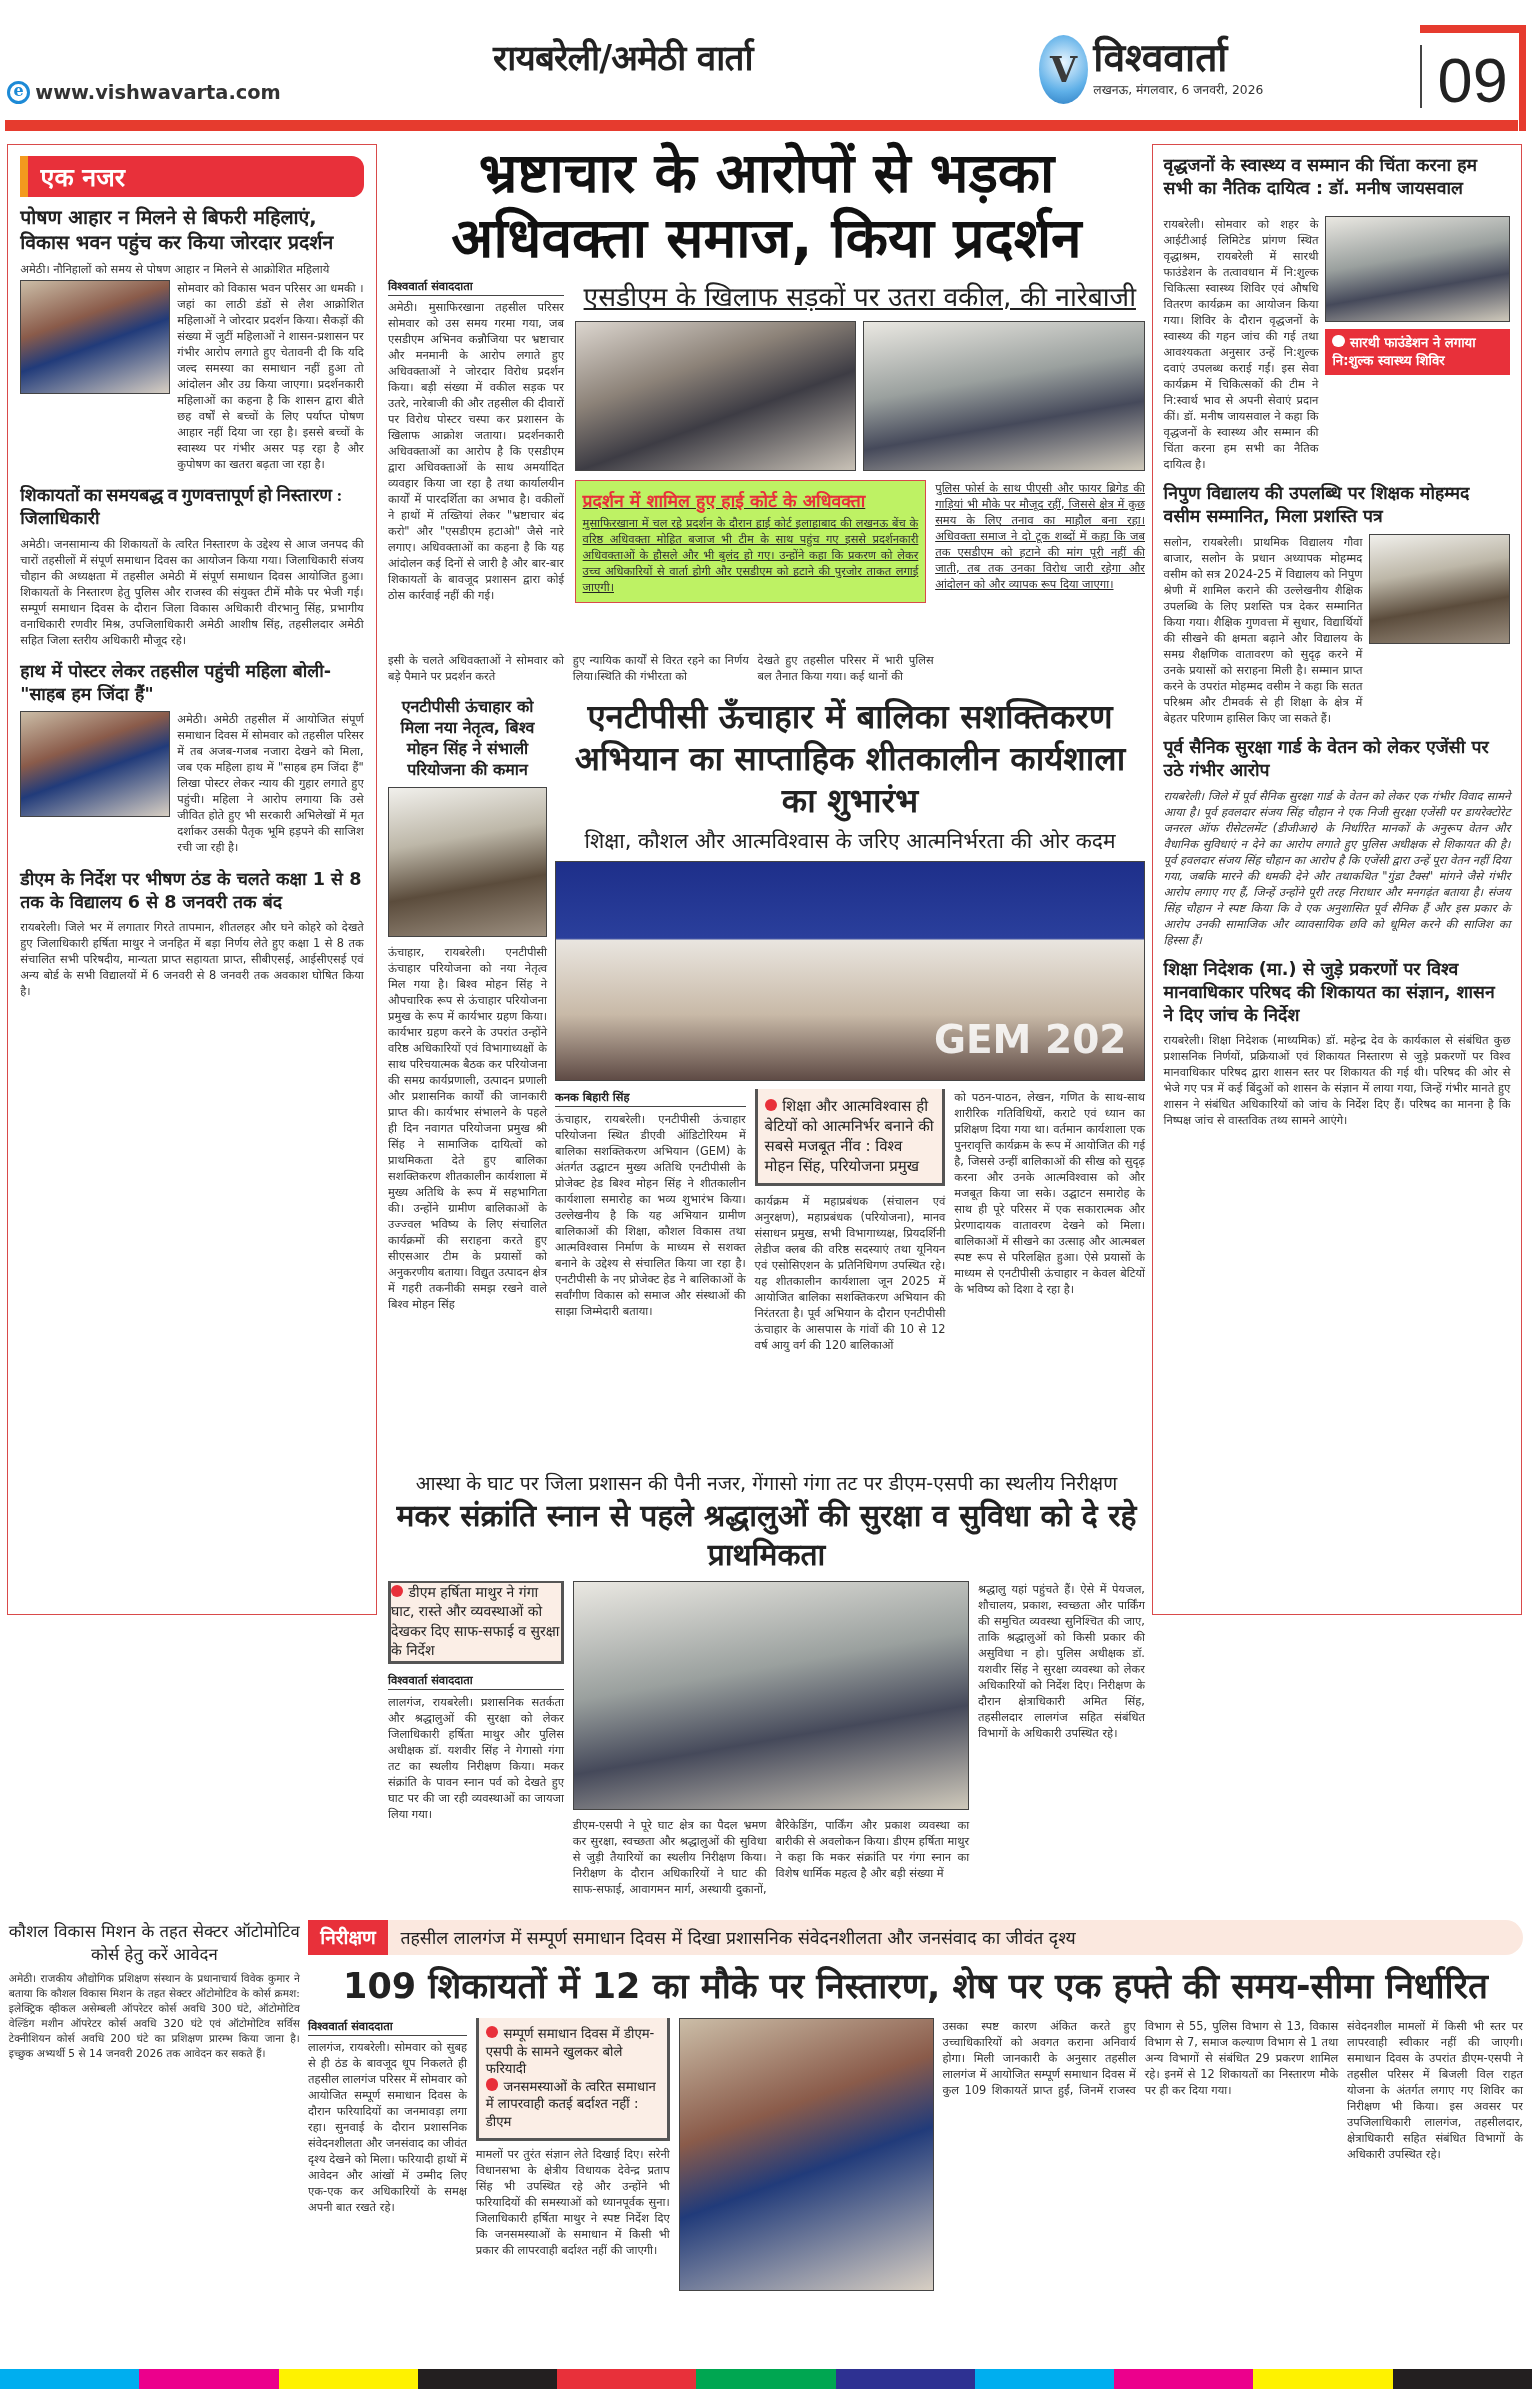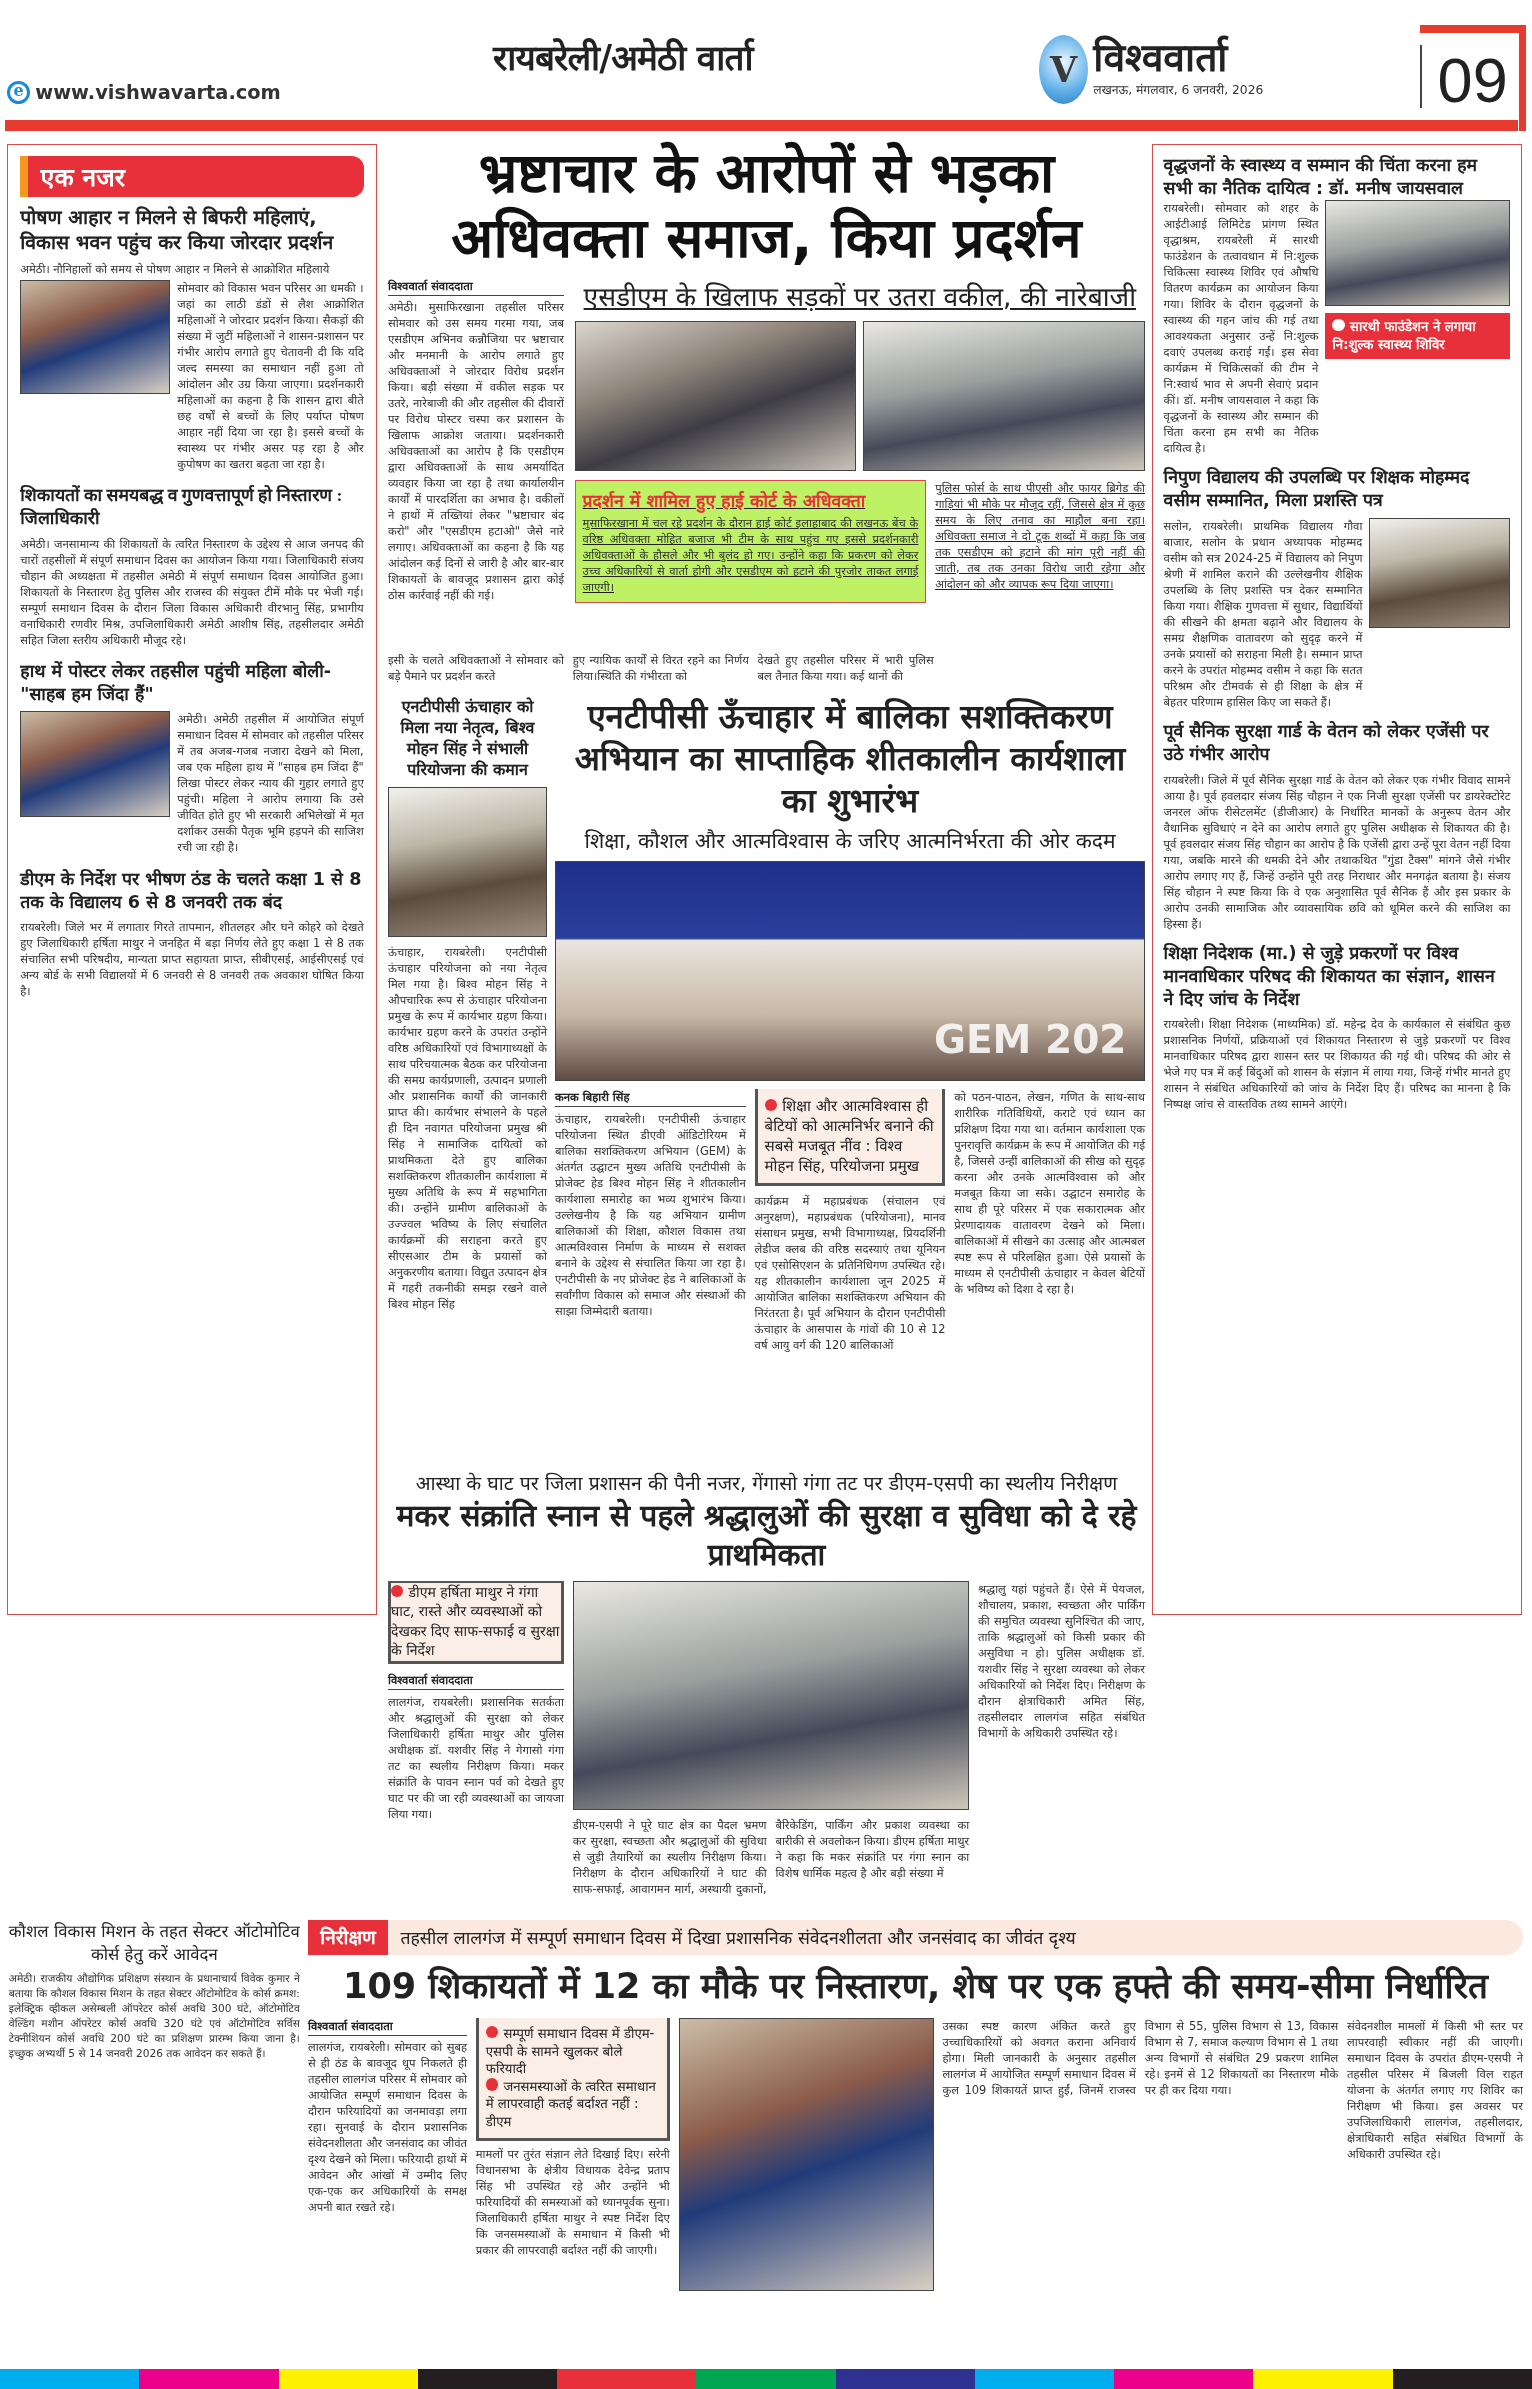--- a/index.html
+++ b/index.html
@@ -134,41 +134,41 @@
         <span class="dot"></span><span>शिक्षा और आत्मविश्वास ही बेटियों को आत्मनिर्भर बनाने की सबसे मजबूत नींव : विश्व मोहन सिंह, परियोजना प्रमुख</span>
       </div>
       <p class="t">कार्यक्रम में महाप्रबंधक (संचालन एवं अनुरक्षण), महाप्रबंधक (परियोजना), मानव संसाधन प्रमुख, सभी विभागाध्यक्ष, प्रियदर्शिनी लेडीज क्लब की वरिष्ठ सदस्याएं तथा यूनियन एवं एसोसिएशन के प्रतिनिधिगण उपस्थित रहे। यह शीतकालीन कार्यशाला जून 2025 में आयोजित बालिका सशक्तिकरण अभियान की निरंतरता है। पूर्व अभियान के दौरान एनटीपीसी ऊंचाहार के आसपास के गांवों की 10 से 12 वर्ष आयु वर्ग की 120 बालिकाओं</p>
     </div>
     <p class="t" style="flex:1;">को पठन-पाठन, लेखन, गणित के साथ-साथ शारीरिक गतिविधियों, कराटे एवं ध्यान का प्रशिक्षण दिया गया था। वर्तमान कार्यशाला एक पुनरावृत्ति कार्यक्रम के रूप में आयोजित की गई है, जिससे उन्हीं बालिकाओं की सीख को सुदृढ़ करना और उनके आत्मविश्वास को और मजबूत किया जा सके। उद्घाटन समारोह के साथ ही पूरे परिसर में एक सकारात्मक और प्रेरणादायक वातावरण देखने को मिला। बालिकाओं में सीखने का उत्साह और आत्मबल स्पष्ट रूप से परिलक्षित हुआ। ऐसे प्रयासों के माध्यम से एनटीपीसी ऊंचाहार न केवल बेटियों के भविष्य को दिशा दे रहा है।</p>
   </div>
 </div>
 
 <div class="abs box" style="left:1152px;top:144px;width:370px;height:1471px;padding:8.8px 10.6px;overflow:hidden;">
   <article>
-    <h2 style="font-size:17.6px;line-height:23px;margin-bottom:0;">वृद्धजनों के स्वास्थ्य व सम्मान की चिंता करना हम सभी का नैतिक दायित्व : डॉ. मनीष जायसवाल</h2>
+    <h2 style="font-size:17.6px;line-height:23px;margin-bottom:16px;">वृद्धजनों के स्वास्थ्य व सम्मान की चिंता करना हम सभी का नैतिक दायित्व : डॉ. मनीष जायसवाल</h2>
     <div style="display:flex;gap:7px;">
       <p class="t" style="flex:1;">रायबरेली। सोमवार को शहर के आईटीआई लिमिटेड प्रांगण स्थित वृद्धाश्रम, रायबरेली में सारथी फाउंडेशन के तत्वावधान में नि:शुल्क चिकित्सा स्वास्थ्य शिविर एवं औषधि वितरण कार्यक्रम का आयोजन किया गया। शिविर के दौरान वृद्धजनों के स्वास्थ्य की गहन जांच की गई तथा आवश्यकता अनुसार उन्हें नि:शुल्क दवाएं उपलब्ध कराई गईं। इस सेवा कार्यक्रम में चिकित्सकों की टीम ने नि:स्वार्थ भाव से अपनी सेवाएं प्रदान कीं। डॉ. मनीष जायसवाल ने कहा कि वृद्धजनों के स्वास्थ्य और सम्मान की चिंता करना हम सभी का नैतिक दायित्व है।</p>
       <div style="width:185px;flex:none;">
         <div class="photo b" style="height:106px;"></div>
         <div class="redtag" style="margin-top:7px;padding:5.3px 7px;font-size:13.2px;line-height:17.6px;">
           <span class="dotw"></span><span>सारथी फाउंडेशन ने लगाया नि:शुल्क स्वास्थ्य शिविर</span>
         </div>
       </div>
     </div>
   </article>
   <article style="margin-top:10.6px;">
     <h2 style="font-size:17.6px;line-height:23px;margin-bottom:5.3px;">निपुण विद्यालय की उपलब्धि पर शिक्षक मोहम्मद वसीम सम्मानित, मिला प्रशस्ति पत्र</h2>
     <div style="display:flex;gap:7px;">
       <p class="t" style="flex:1;">सलोन, रायबरेली। प्राथमिक विद्यालय गौवा बाजार, सलोन के प्रधान अध्यापक मोहम्मद वसीम को सत्र 2024-25 में विद्यालय को निपुण श्रेणी में शामिल कराने की उल्लेखनीय शैक्षिक उपलब्धि के लिए प्रशस्ति पत्र देकर सम्मानित किया गया। शैक्षिक गुणवत्ता में सुधार, विद्यार्थियों की सीखने की क्षमता बढ़ाने और विद्यालय के समग्र शैक्षणिक वातावरण को सुदृढ़ करने में उनके प्रयासों को सराहना मिली है। सम्मान प्राप्त करने के उपरांत मोहम्मद वसीम ने कहा कि सतत परिश्रम और टीमवर्क से ही शिक्षा के क्षेत्र में बेहतर परिणाम हासिल किए जा सकते हैं।</p>
       <div class="photo d" style="width:141px;height:110px;flex:none;"></div>
     </div>
   </article>
   <article style="margin-top:10.6px;">
     <h2 style="font-size:17.6px;line-height:23px;margin-bottom:5.3px;">पूर्व सैनिक सुरक्षा गार्ड के वेतन को लेकर एजेंसी पर उठे गंभीर आरोप</h2>
-    <div style="display:flex;gap:18px;">
+    <div style="display:flex;gap:18px;font-style:italic;">
       <p class="t" style="flex:1;">रायबरेली। जिले में पूर्व सैनिक सुरक्षा गार्ड के वेतन को लेकर एक गंभीर विवाद सामने आया है। पूर्व हवलदार संजय सिंह चौहान ने एक निजी सुरक्षा एजेंसी पर डायरेक्टोरेट जनरल ऑफ रीसेटलमेंट (डीजीआर) के निर्धारित मानकों के अनुरूप वेतन और वैधानिक सुविधाएं न देने का आरोप लगाते हुए पुलिस अधीक्षक से शिकायत की है। पूर्व हवलदार संजय सिंह चौहान का आरोप है कि एजेंसी द्वारा उन्हें पूरा वेतन नहीं दिया गया, जबकि मारने की धमकी देने और तथाकथित "गुंडा टैक्स" मांगने जैसे गंभीर आरोप लगाए गए हैं, जिन्हें उन्होंने पूरी तरह निराधार और मनगढ़ंत बताया है। संजय सिंह चौहान ने स्पष्ट किया कि वे एक अनुशासित पूर्व सैनिक हैं और इस प्रकार के आरोप उनकी सामाजिक और व्यावसायिक छवि को धूमिल करने की साजिश का हिस्सा हैं।</p>
     </div>
   </article>
   <article style="margin-top:10.6px;">
     <h2 style="font-size:17.6px;line-height:23px;margin-bottom:5.3px;">शिक्षा निदेशक (मा.) से जुड़े प्रकरणों पर विश्व मानवाधिकार परिषद की शिकायत का संज्ञान, शासन ने दिए जांच के निर्देश</h2>
     <p class="t">रायबरेली। शिक्षा निदेशक (माध्यमिक) डॉ. महेन्द्र देव के कार्यकाल से संबंधित कुछ प्रशासनिक निर्णयों, प्रक्रियाओं एवं शिकायत निस्तारण से जुड़े प्रकरणों पर विश्व मानवाधिकार परिषद द्वारा शासन स्तर पर शिकायत की गई थी। परिषद की ओर से भेजे गए पत्र में कई बिंदुओं को शासन के संज्ञान में लाया गया, जिन्हें गंभीर मानते हुए शासन ने संबंधित अधिकारियों को जांच के निर्देश दिए हैं। परिषद का मानना है कि निष्पक्ष जांच से वास्तविक तथ्य सामने आएंगे।</p>
   </article>
 </div>
 
 <div class="abs" style="left:388px;top:1469px;width:757px;height:440px;">

